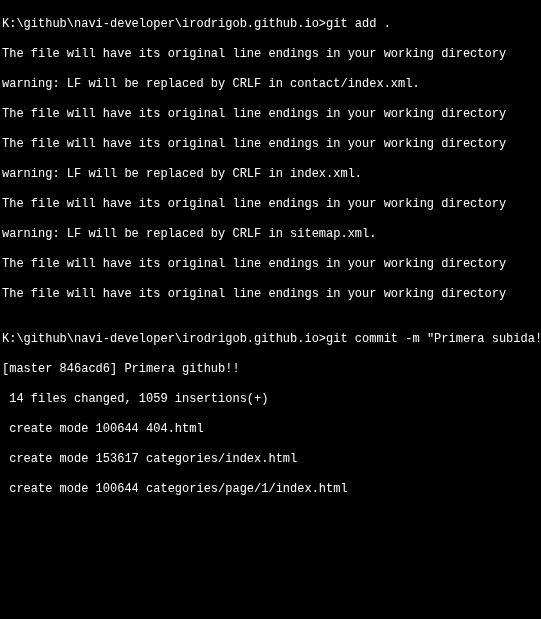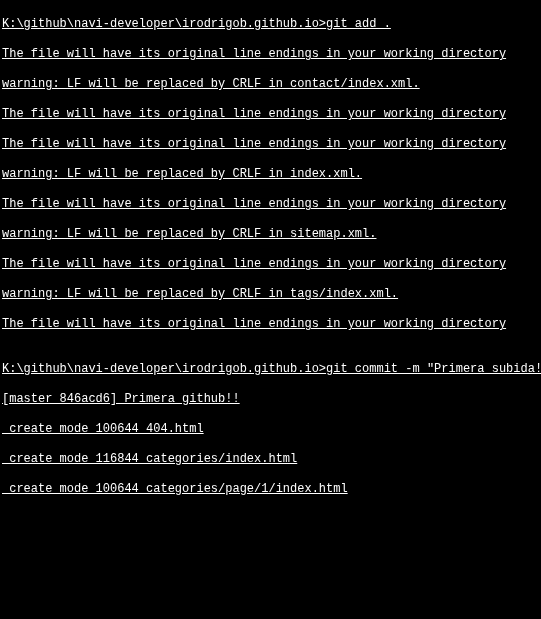--- a/index.html
+++ b/index.html
@@ -12,43 +12,42 @@
     line-height: 15px;
     width: 541px;
     height: 619px;
   }
   .terminal {
     padding: 2px 2px;
     white-space: pre;
   }
   .line {
     display: block;
-    text-decoration: underline;
   }
 </style>
 </head>
 <body>
 
 <div class="terminal">
 <span class="line"><span>K:\github\navi-developer\irodrigob.github.io&gt;</span><span>git add .</span></span>
 <span class="line">The file will have its original line endings in your working directory</span>
 <span class="line">warning: LF will be replaced by CRLF in contact/index.xml.</span>
 <span class="line">The file will have its original line endings in your working directory</span>
 <span class="line">The file will have its original line endings in your working directory</span>
 <span class="line">warning: LF will be replaced by CRLF in index.xml.</span>
 <span class="line">The file will have its original line endings in your working directory</span>
 <span class="line">warning: LF will be replaced by CRLF in sitemap.xml.</span>
 <span class="line">The file will have its original line endings in your working directory</span>
-<span class="line">warning: LF will be replaced by CRLF in tags/index.xml.</span>
 <span class="line">The file will have its original line endings in your working directory</span>
 <span class="line"></span>
 <span class="line"><span>K:\github\navi-developer\irodrigob.github.io&gt;</span><span>git commit -m "Primera subida!!"</span></span>
 <span class="line">[master 846acd6] Primera github!!</span>
+<span class="line"> 14 files changed, 1059 insertions(+)</span>
 <span class="line"> create mode 100644 404.html</span>
-<span class="line"> create mode 116844 categories/index.html</span>
+<span class="line"> create mode 153617 categories/index.html</span>
 <span class="line"> create mode 100644 categories/page/1/index.html</span>
 
 
 
 
 
 
 
 
 

